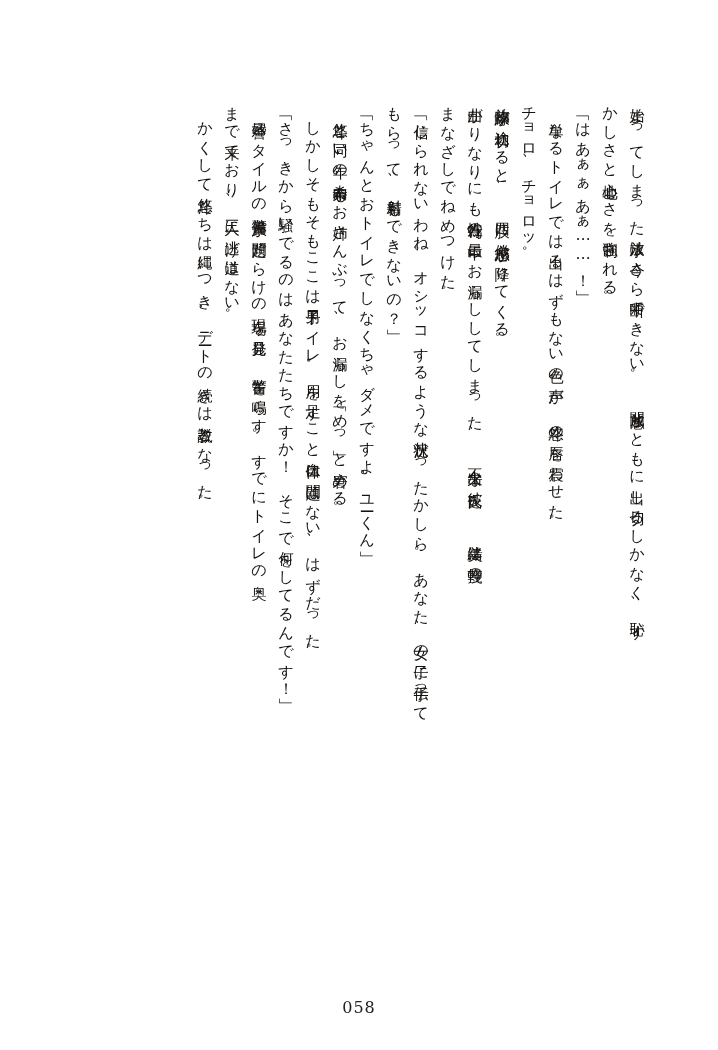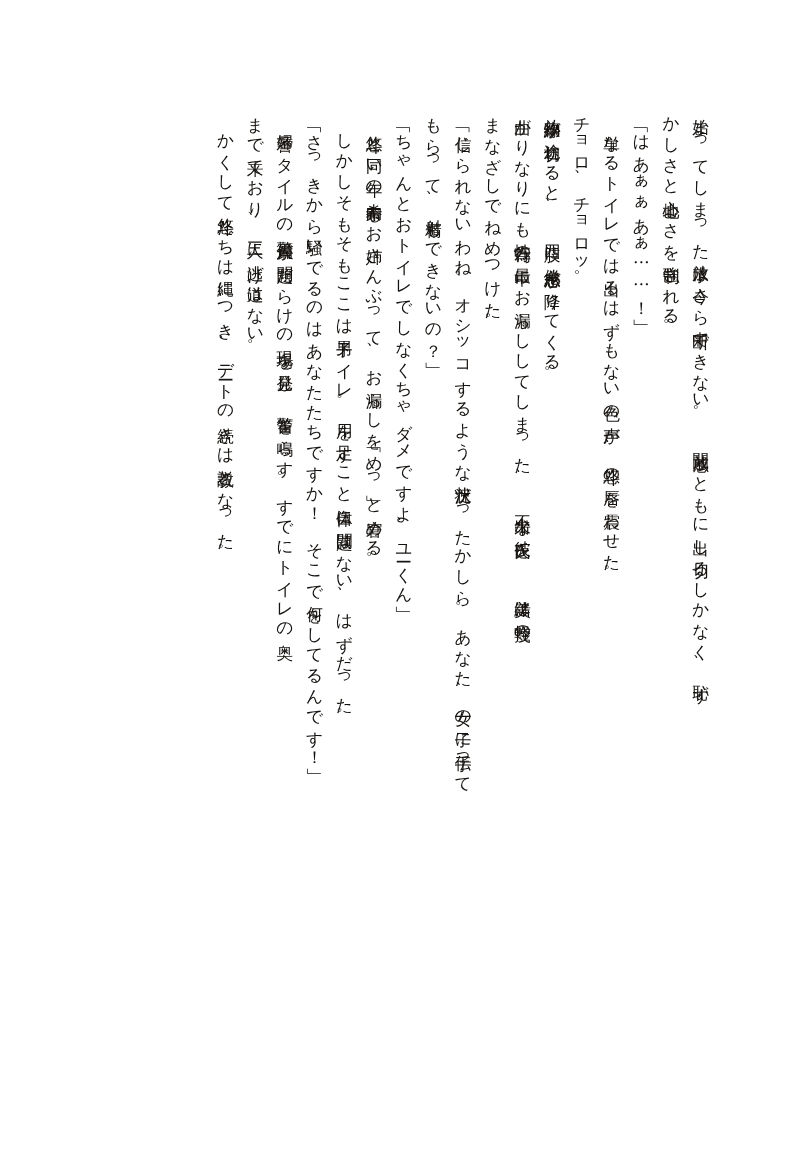--- a/index.html
+++ b/index.html
@@ -86,14 +86,15 @@
     <div class="line">もらって、射精もできないの？」</div>
     <div class="line indent">「ちゃんとおトイレでしなくちゃダメですよ、ユーくん」</div>
     <div class="line indent">悠斗と同い年の由希奈もお姉さんぶって、お漏らしを「めっ」と窘める。</div>
     <div class="line indent">しかしそもそもここは男子トイレ。用を足すこと自体に問題はない、はずだった。</div>
     <div class="line indent">「さっきから騒いでるのはあなたたちですか！　そこで何をしてるんです！」</div>
     <div class="line indent">婦警スタイルの警備員が問題だらけの現場を発見し、警笛を鳴らす。すでにトイレの奥</div>
     <div class="line">まで来ており、三人に逃げ道はない。</div>
     <div class="line indent">かくして悠斗たちは縄につき、デートの続きは説教となった。</div>
   </div>
 
+  <div class="page-number">058</div>
 
 </div>
 
 </body></html>

